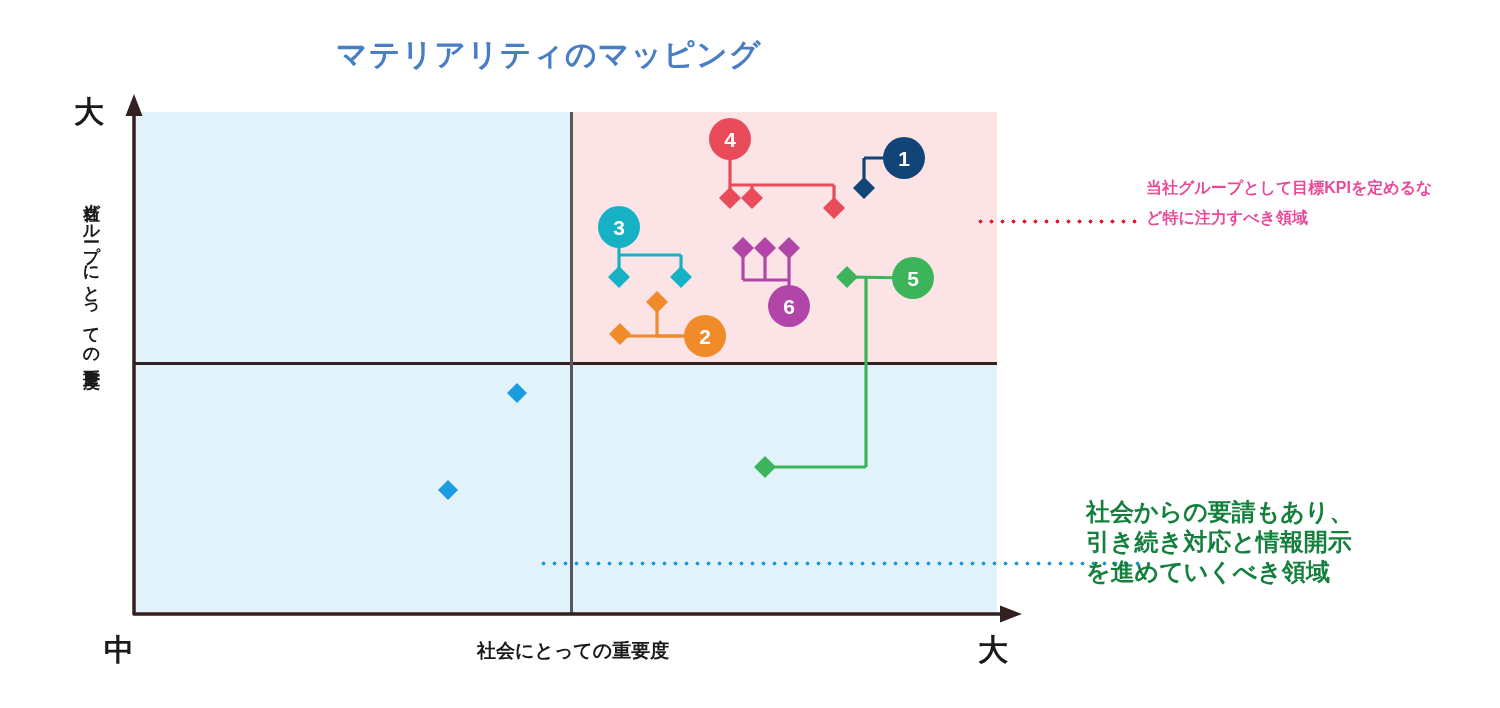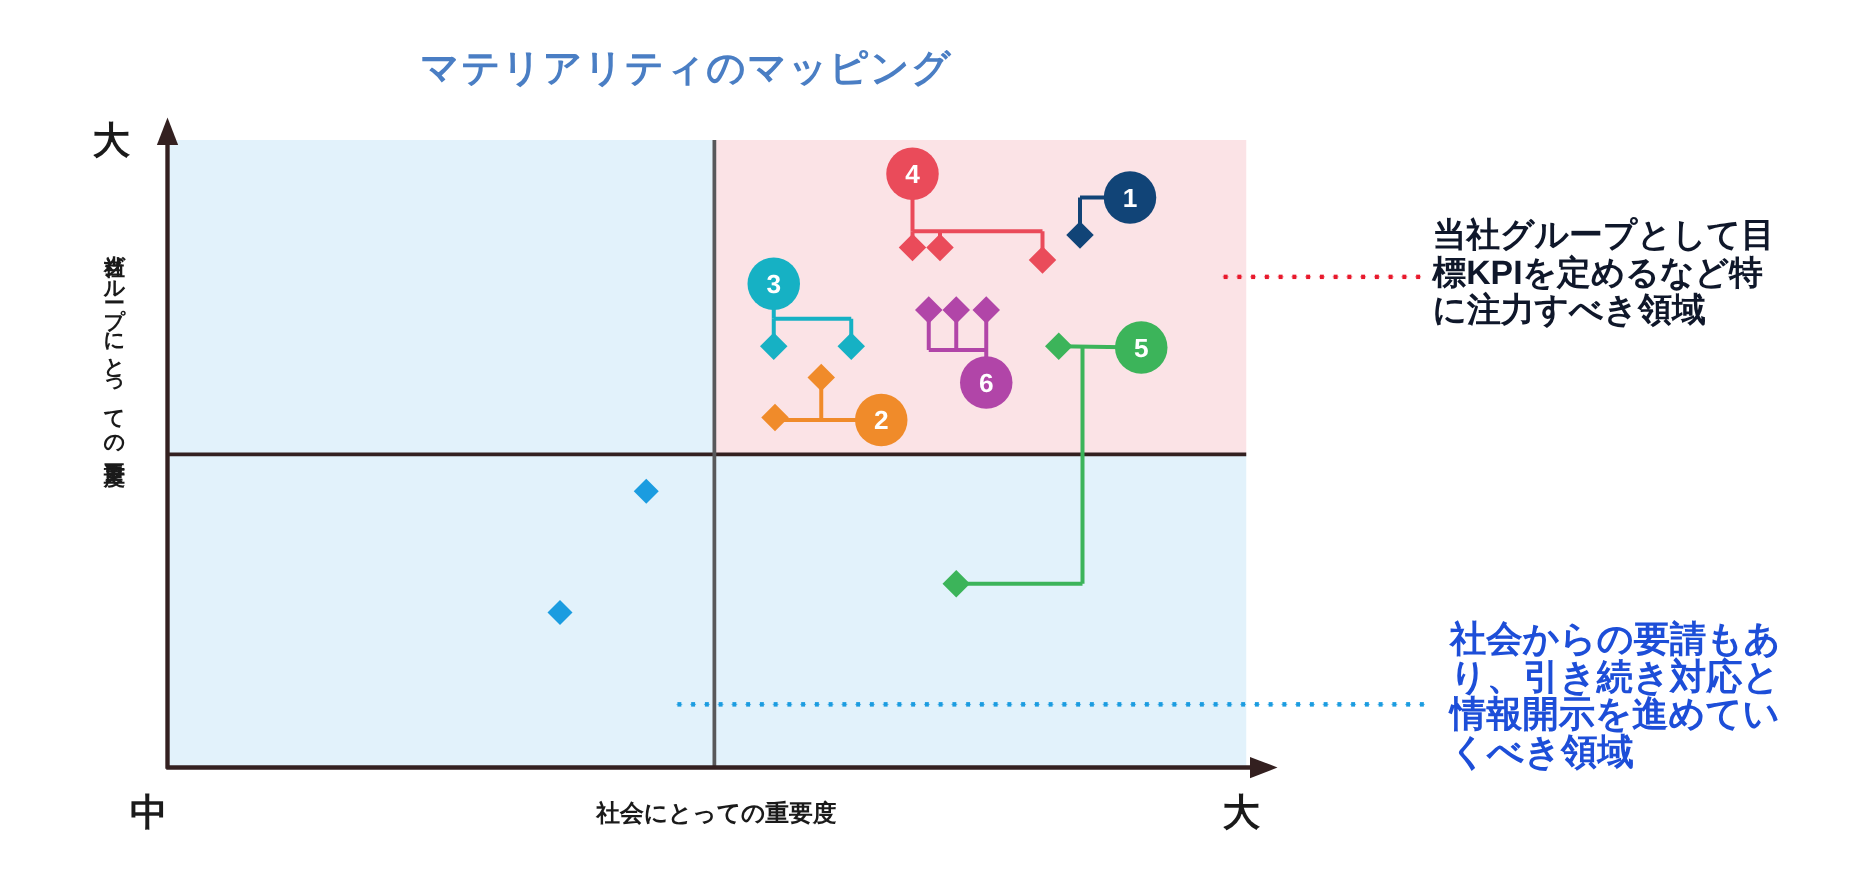--- a/index.html
+++ b/index.html
@@ -77,25 +77,25 @@
   #callout-line-blue{
     left:538px;top:561px;width:605px;
     background-image:radial-gradient(circle,#1b9ce0 1.9px,transparent 2.1px);
     background-size:11px 5px;
   }
 
   
   .callout{font-weight:bold;line-height:30px;letter-spacing:0px;}
   #callout-red{
     left:1146px;top:173px;width:290px;
-    font-size:27px;color:#0f172a;
+    font-size:16px;color:#ec4899;
   }
   #callout-blue{
-    left:1160px;top:497px;width:290px;
-    font-size:29px;color:#1d4ed8;
+    left:1086px;top:497px;width:290px;
+    font-size:24px;color:#15803d;
   }
 
   
   #series-svg{left:133px;top:112px;overflow:visible;}
 
   .badge-num{
     font-size:21px;font-weight:bold;fill:#ffffff;
     font-family:"Liberation Sans","DejaVu Sans",sans-serif;
   }
 </style>

